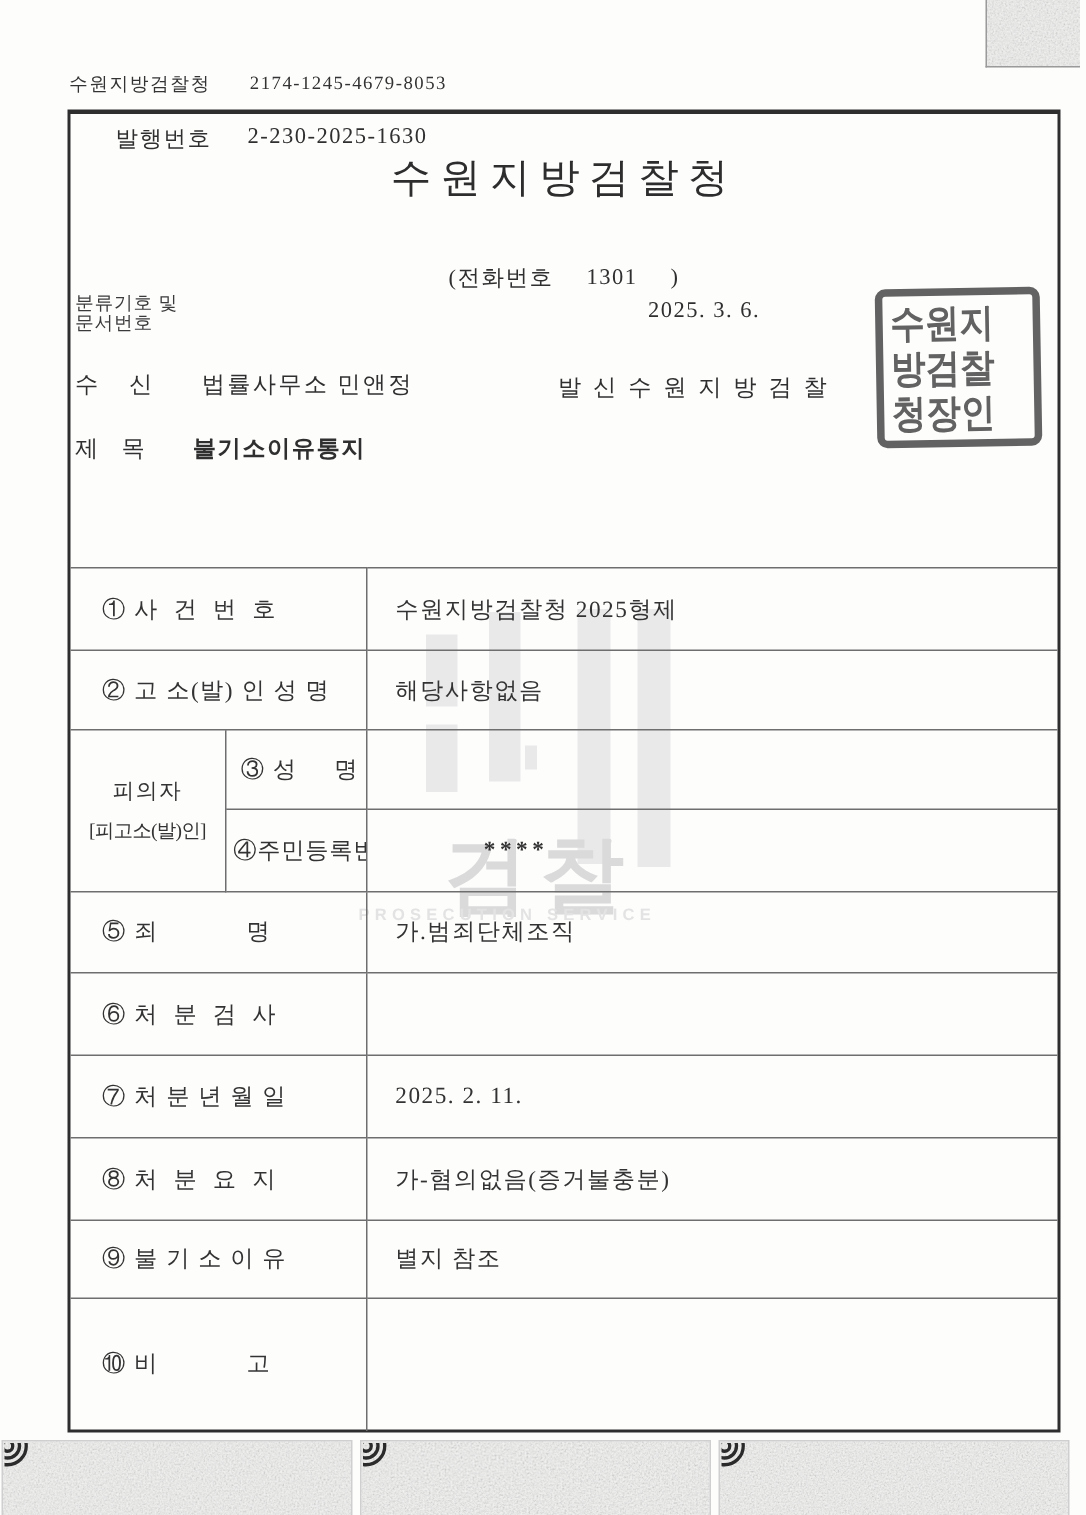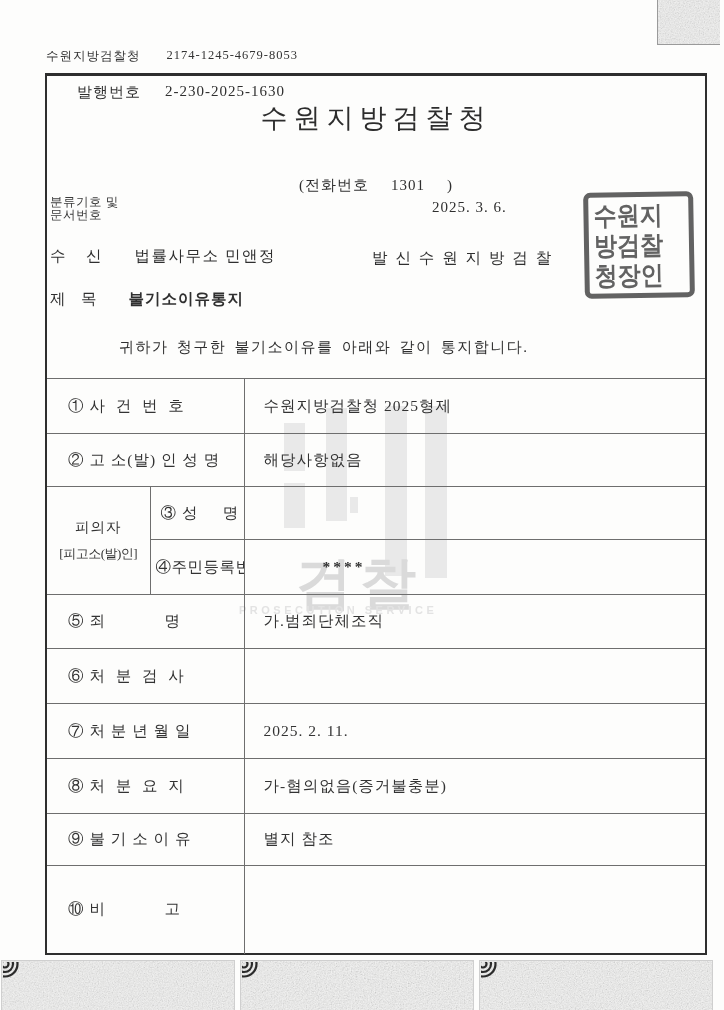--- a/index.html
+++ b/index.html
@@ -161,21 +161,20 @@
       <span id="recv-value">법률사무소 민앤정</span>
     </div>
 
     <div id="subject-row" class="abs">
       <span class="pre">제    목</span>
       <span id="subject-value">불기소이유통지</span>
     </div>
 
     <div id="sender-line" class="abs pre">발 신 수 원 지 방 검 찰</div>
 
-    <div id="notice-line" class="abs">귀하가 청구한 불기소이유를 아래와 같이 통지합니다.</div>
 
     <table id="main-table">
       <colgroup>
           <col style="width:103px">
           <col style="width:94px">
           <col>
         </colgroup>
       <tbody>
           <tr style="height:55px">
         <td colspan="2" class="lbl">① 사  건  번  호</td>

